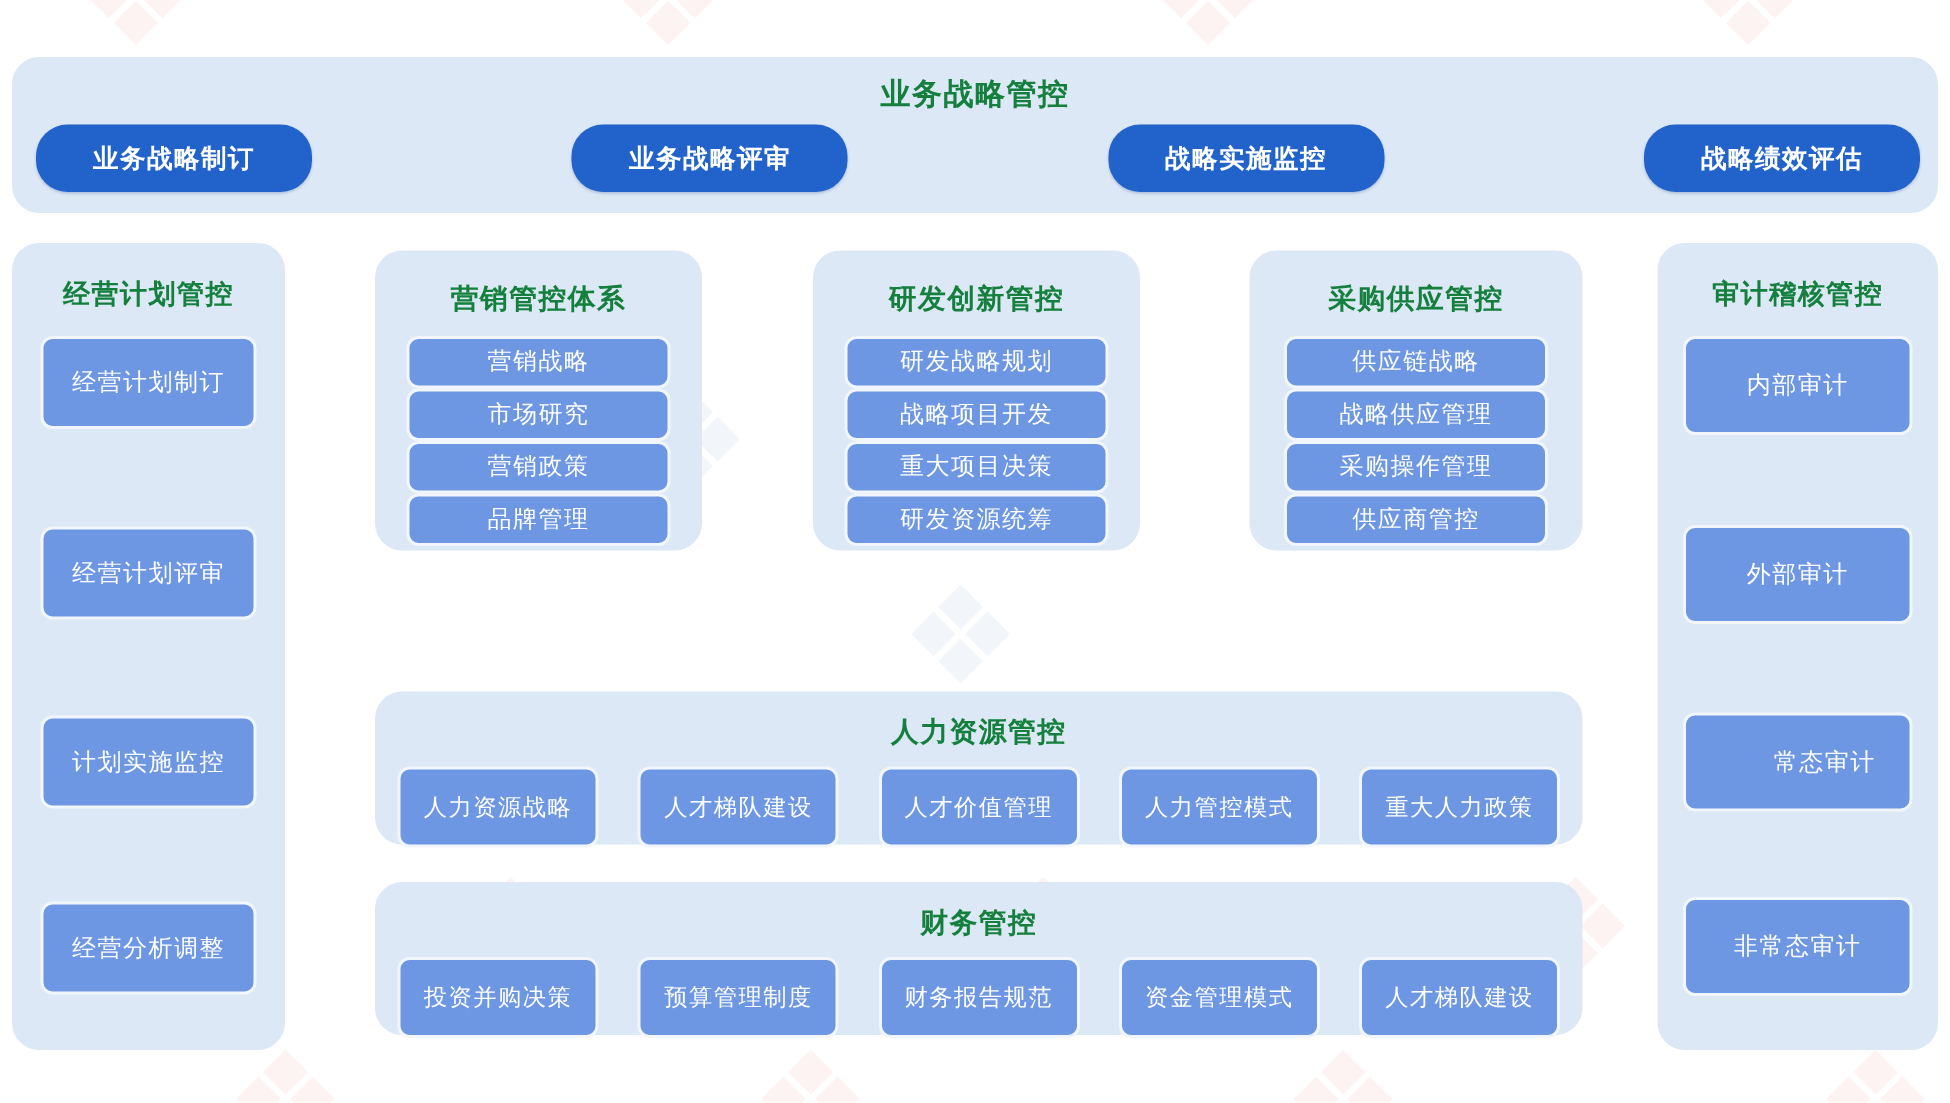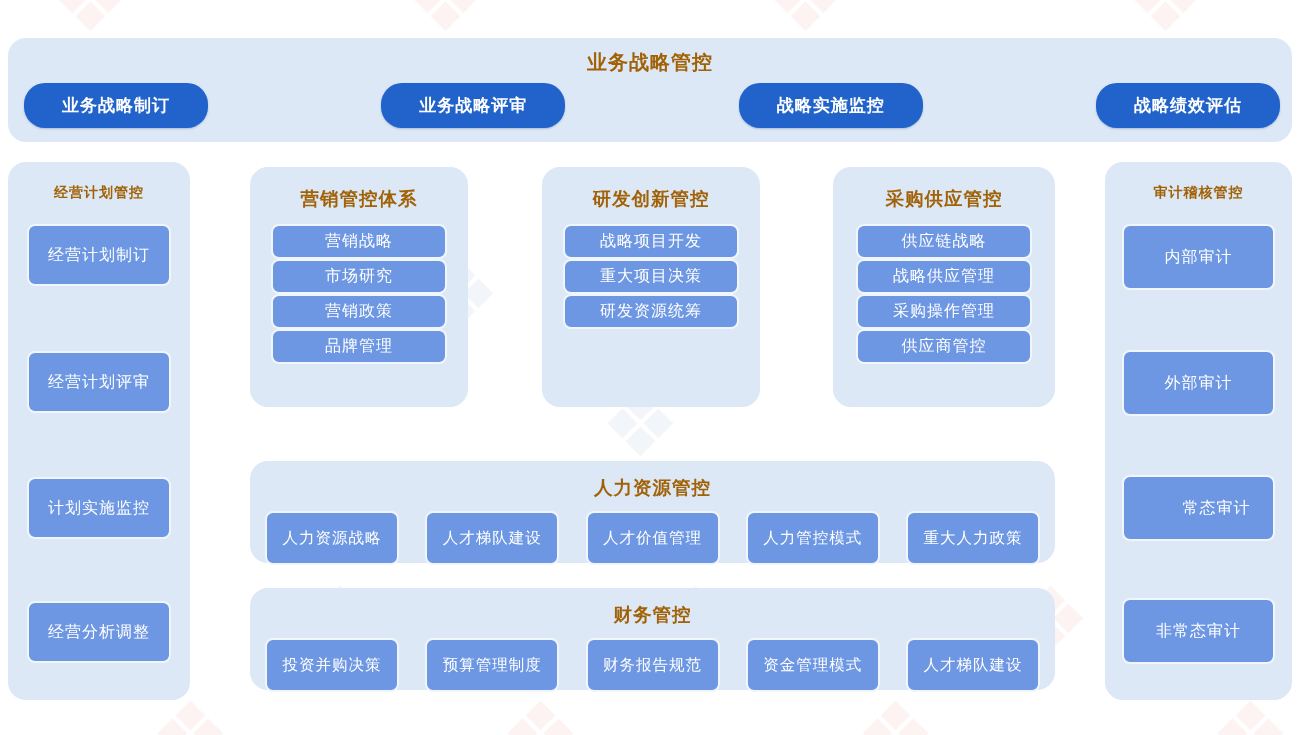--- a/index.html
+++ b/index.html
@@ -7,47 +7,47 @@
   .stage{position:relative;width:1300px;height:735px;overflow:hidden;background:#ffffff;}
 
   
   .wm-layer{position:absolute;inset:0;pointer-events:none;}
   .wm{position:absolute;font-size:90px;line-height:1;transform:rotate(0deg);}
   .wm.red{color:rgba(224,90,74,0.07);}
   .wm.blue{color:rgba(110,140,190,0.09);}
 
   
   .panel{position:absolute;background:#dce8f6;border-radius:18px;}
-  .panel-title{font-weight:bold;color:#a16207;text-align:center;font-size:19px;letter-spacing:1px;}
+  .panel-title{font-weight:bold;color:#15803d;text-align:center;font-size:19px;letter-spacing:1px;}
 
   
   .btn-dark{display:flex;align-items:center;justify-content:center;
     background:#2163ca;color:#ffffff;border-radius:21px;height:45px;min-width:156px;
     padding:0 14px;font-size:17px;font-weight:bold;letter-spacing:1px;
     box-shadow:0 1px 2px rgba(20,60,130,0.25);}
 
   
   .btn-light{display:flex;align-items:center;justify-content:center;
     background:#6d97e3;color:#ffffff;border:2px solid #f1f6fc;border-radius:8px;
     font-size:16px;letter-spacing:1px;box-sizing:border-box;}
 
   
   .banner{left:8px;top:38px;width:1284px;height:104px;}
   .banner .panel-title{padding-top:11px;font-size:20px;}
   .banner-row{position:absolute;left:16px;right:12px;top:45px;display:flex;justify-content:space-between;}
 
   
   .side-col{width:182px;height:538px;top:162px;}
-  .side-col .panel-title{padding-top:22px;font-size:14px;}
+  .side-col .panel-title{padding-top:22px;font-size:18px;}
   .side-btn{position:absolute;left:19px;width:144px;height:62px;font-size:16px;}
   .col-right{left:1105px;width:187px;}
   .col-right .side-btn{left:17px;width:153px;height:66px;}
 
   
-  .mid-panel{top:167px;width:218px;height:240px;}
+  .mid-panel{top:167px;width:218px;height:200px;}
   .mid-panel .panel-title{padding-top:19px;font-size:18.5px;}
   .mid-items{display:flex;flex-direction:column;align-items:center;margin-top:13px;}
   .mid-items .btn-light{width:176px;height:35px;}
 
   
   .band{left:250px;width:805px;height:102px;}
   .band .panel-title{padding-top:14px;font-size:18.5px;}
   .band-row{position:absolute;left:15px;right:15px;top:50px;display:flex;justify-content:space-between;}
   .band-row .btn-light{height:54px;min-width:134px;padding:18px 8px;font-size:15.5px;}
 </style>
@@ -97,20 +97,21 @@
       <div class="btn-light">营销战略</div>
       <div class="btn-light">市场研究</div>
       <div class="btn-light">营销政策</div>
       <div class="btn-light">品牌管理</div>
     </div>
   </div>
 
   <div class="panel mid-panel" style="left:542px;">
     <div class="panel-title">研发创新管控</div>
     <div class="mid-items">
+      <div class="btn-light">研发战略规划</div>
       <div class="btn-light">战略项目开发</div>
       <div class="btn-light">重大项目决策</div>
       <div class="btn-light">研发资源统筹</div>
     </div>
   </div>
 
   <div class="panel mid-panel" style="left:833px;width:222px;">
     <div class="panel-title">采购供应管控</div>
     <div class="mid-items">
       <div class="btn-light">供应链战略</div>

